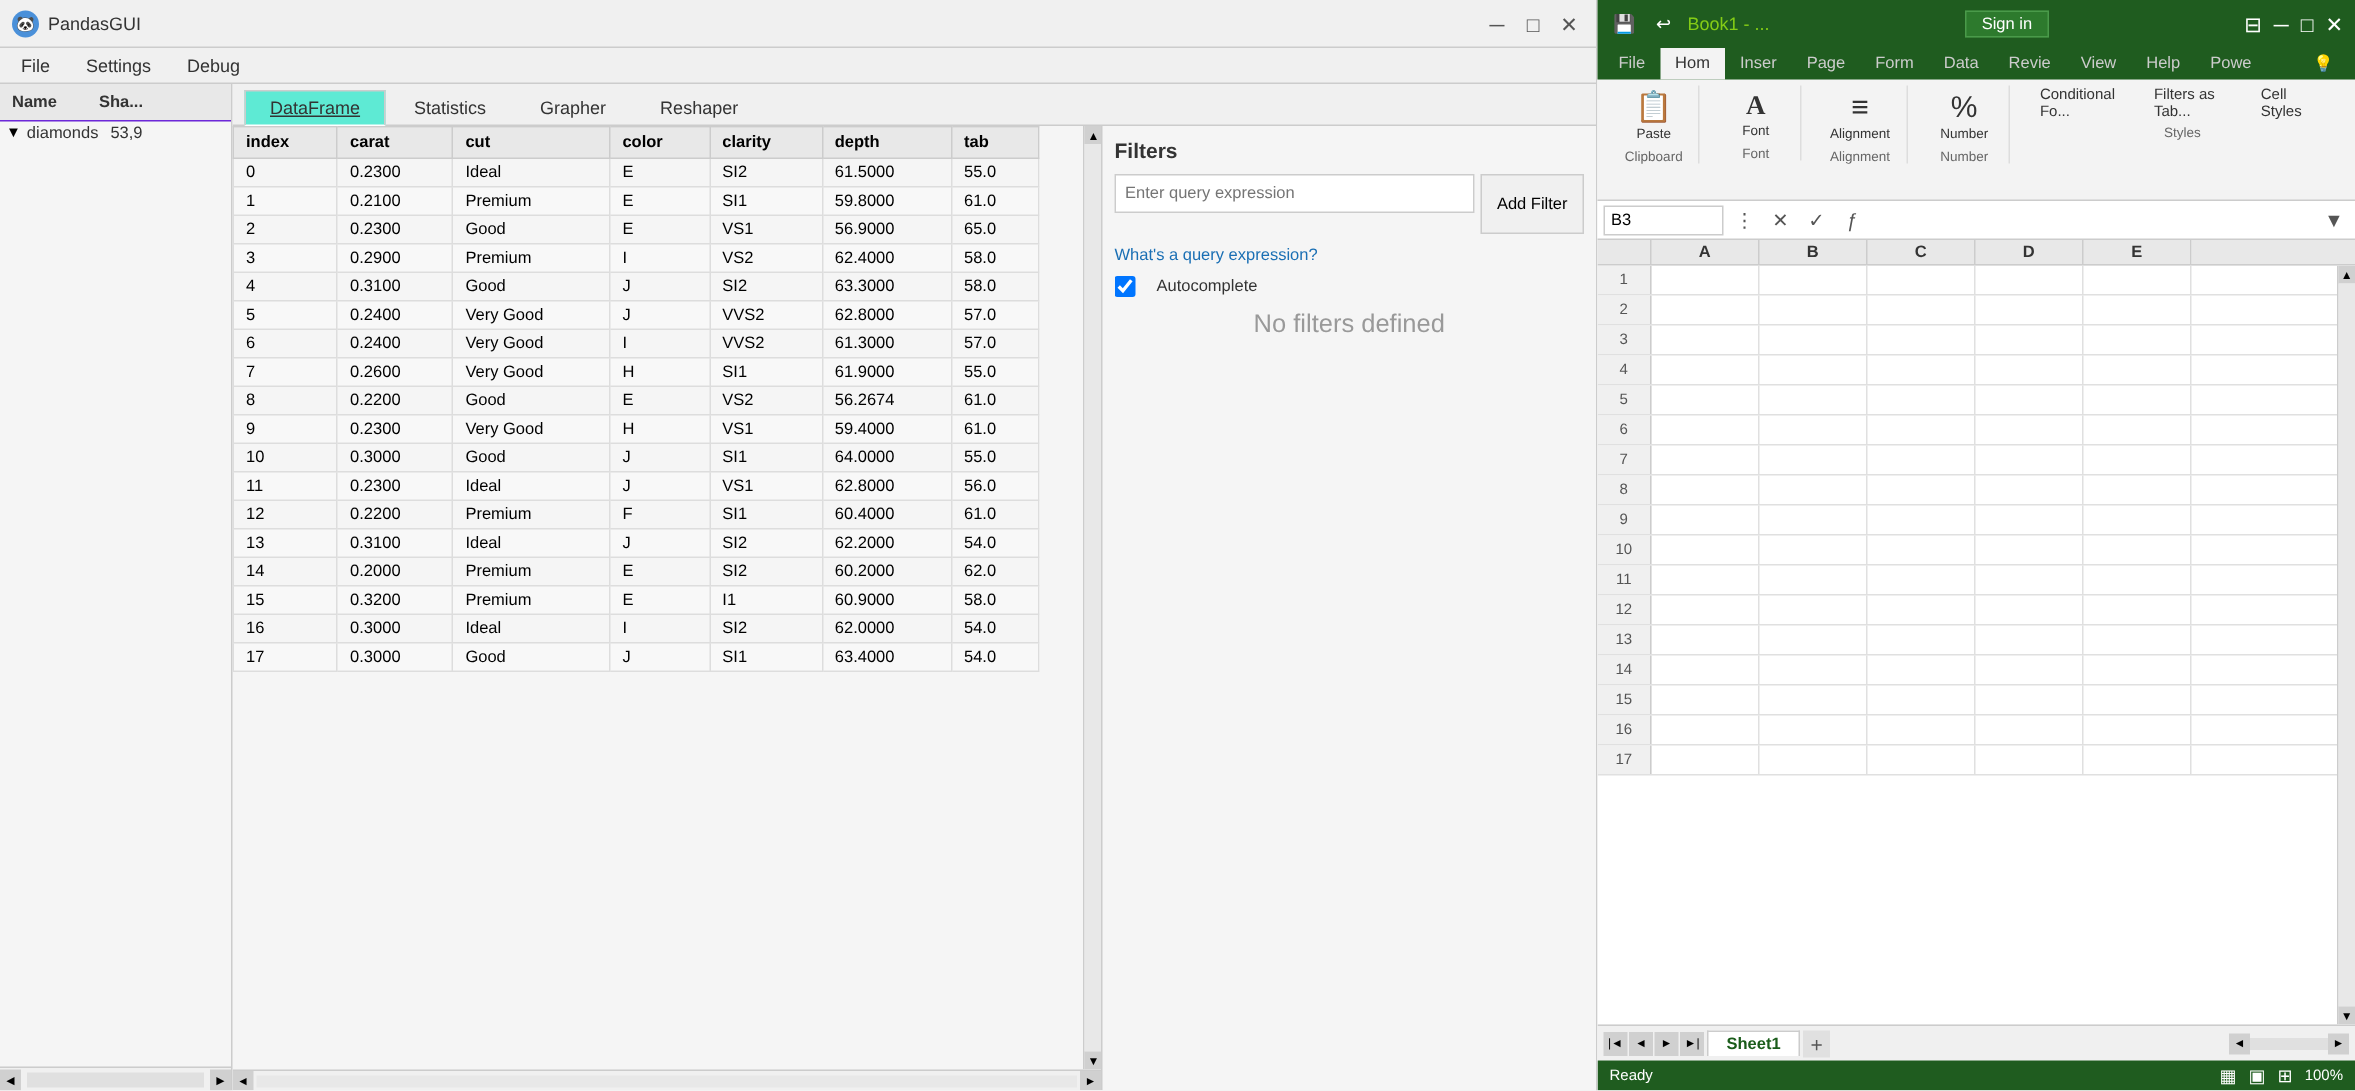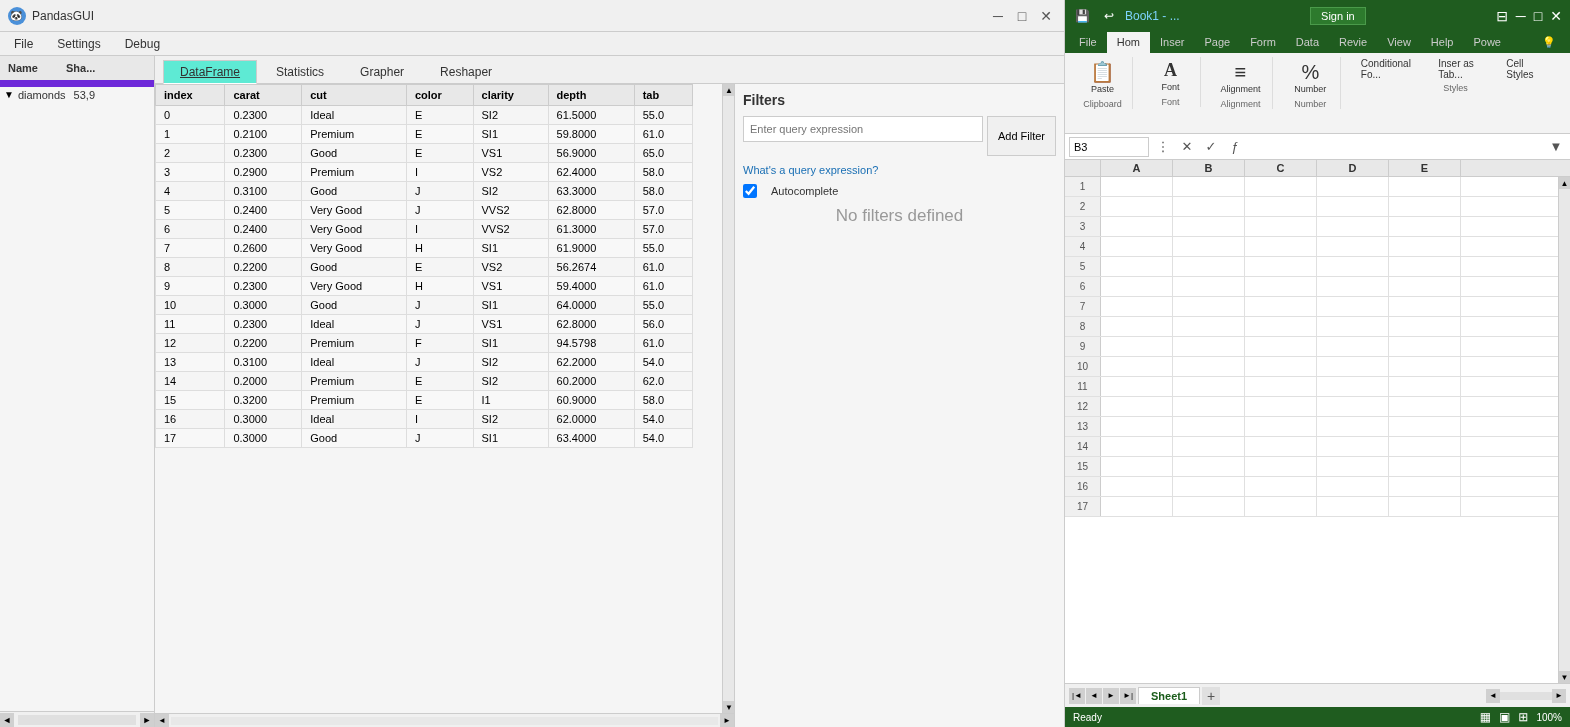--- a/index.html
+++ b/index.html
@@ -92,21 +92,21 @@
       width: 155px;
       background: #f5f5f5;
       border-right: 1px solid #ccc;
       display: flex;
       flex-direction: column;
     }
     .sidebar-header {
       display: flex;
       padding: 4px;
       background: #e8e8e8;
-      border-bottom: 7px solid #6d28d9;
+      border-bottom: 1px solid #6d28d9;
     }
     .sidebar-col-header {
       font-size: 11px;
       font-weight: bold;
       color: #333;
       padding: 2px 4px;
     }
     .sidebar-row {
       display: flex;
       padding: 2px 4px;
@@ -348,21 +348,21 @@
     .excel-save-icon {
       width: 20px;
       height: 20px;
       display: flex;
       align-items: center;
       justify-content: center;
       cursor: pointer;
     }
     .excel-title-text {
       font-size: 12px;
-      color: #7dd3fc;
+      color: #84cc16;
     }
     .excel-sign-in {
       background: #2d7a2d;
       border: 1px solid #4a9a4a;
       color: white;
       padding: 2px 10px;
       font-size: 11px;
       cursor: pointer;
     }
     .excel-title-controls {
@@ -850,21 +850,21 @@
                       <td>VS1</td>
                       <td>62.8000</td>
                       <td>56.0</td>
                     </tr>
                     <tr>
                       <td>12</td>
                       <td>0.2200</td>
                       <td>Premium</td>
                       <td>F</td>
                       <td>SI1</td>
-                      <td>94.5798</td>
+                      <td>60.4000</td>
                       <td>61.0</td>
                     </tr>
                     <tr>
                       <td>13</td>
                       <td>0.3100</td>
                       <td>Ideal</td>
                       <td>J</td>
                       <td>SI2</td>
                       <td>62.2000</td>
                       <td>54.0</td>
@@ -1011,21 +1011,21 @@
             <span class="ribbon-btn-icon">%</span>
             <span class="ribbon-btn-label">Number</span>
           </div>
         </div>
         <span class="ribbon-group-label">Number</span>
       </div>
 
       <div class="ribbon-group" style="border-right:none;min-width:100px;">
         <div class="styles-section">
           <div class="styles-item">Conditional Fo...</div>
-          <div class="styles-item">Inser as Tab...</div>
+          <div class="styles-item">Filters as Tab...</div>
           <div class="styles-item">Cell Styles</div>
         </div>
         <span class="ribbon-group-label">Styles</span>
       </div>
     </div>
   </div>
 
   <div class="formula-bar">
     <input type="text" class="cell-ref-box" value="B3" style="">
     <div class="formula-bar-icons">

